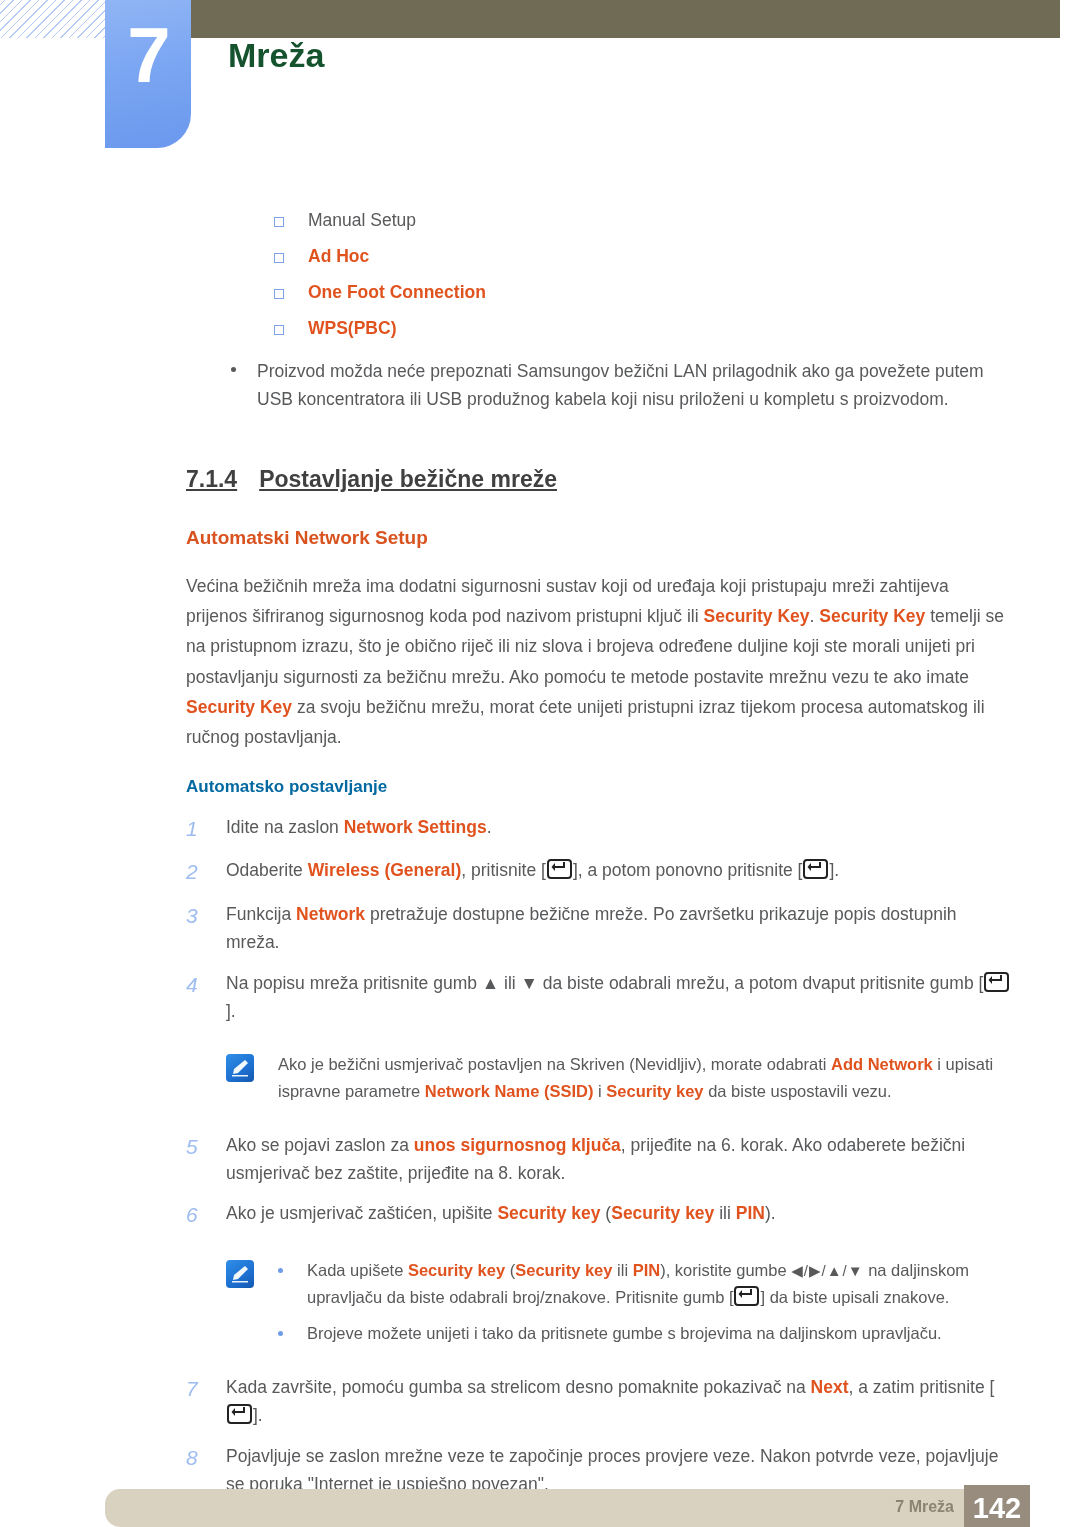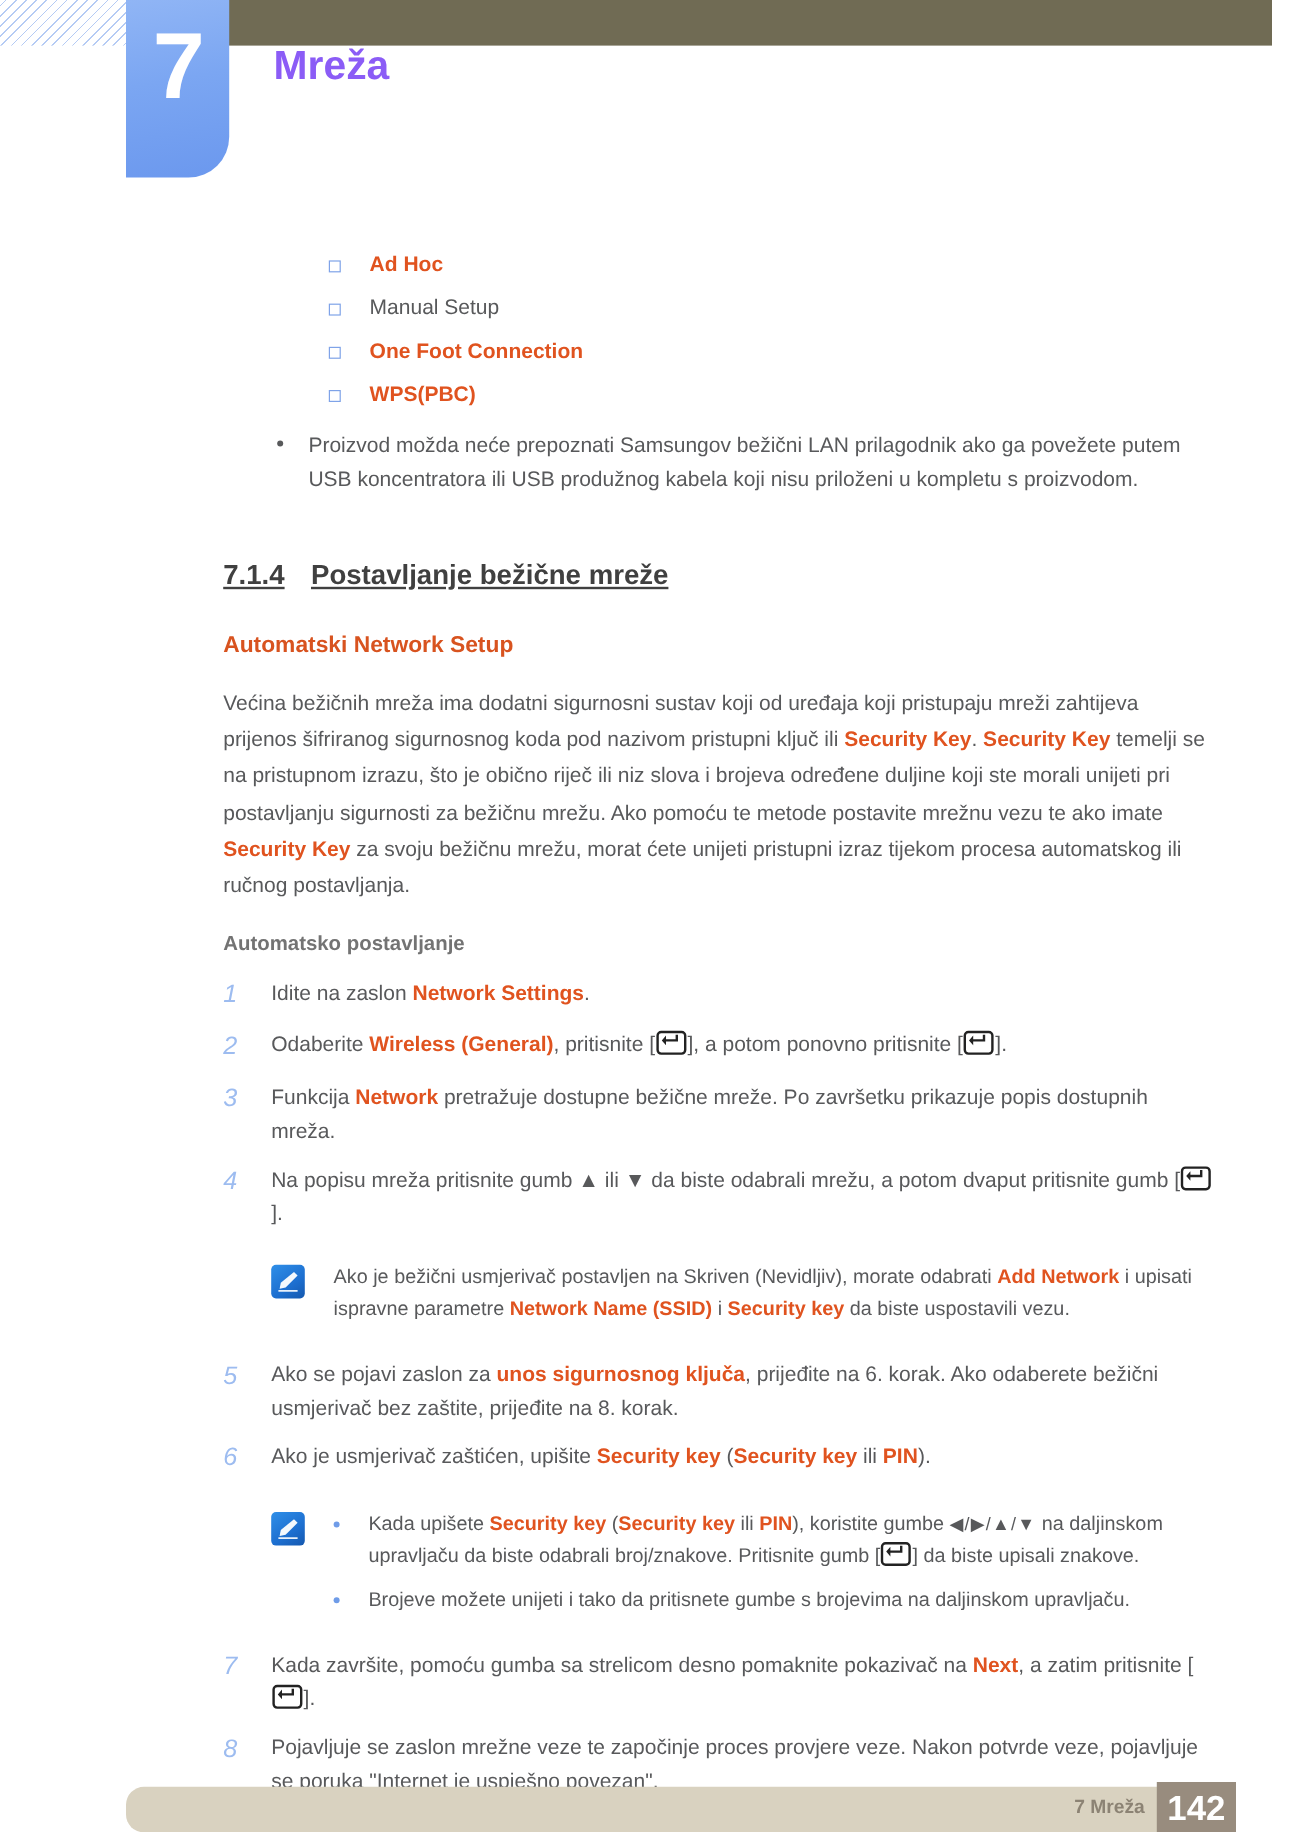--- a/index.html
+++ b/index.html
@@ -50,21 +50,21 @@
     font-weight: bold;
     color: #ffffff;
     line-height: 1;
     letter-spacing: -2px;
   }
   .chapter-title {
     position: absolute;
     left: 228px; top: 36px;
     font-size: 34px;
     font-weight: bold;
-    color: #8b5cf6;
+    color: #14532d;
   }
 
   
   .content {
     position: absolute;
     left: 186px;
     top: 210px;
     width: 828px;
   }
 
@@ -128,21 +128,21 @@
   }
   p.body {
     font-size: 17.5px;
     line-height: 1.72;
     margin: 22px 0 0 0;
     color: #58595b;
   }
   h4.minor {
     font-size: 17px;
     font-weight: bold;
-    color: #737373;
+    color: #0369a1;
     margin: 25px 0 0 0;
   }
 
   .hl { color: #e0531f; font-weight: bold; }
 
   
   .steps { margin-top: 16px; }
   .step {
     display: flex;
     align-items: flex-start;
@@ -255,25 +255,25 @@
 <div class="chapter-tab">
   <div class="chapter-num">7</div>
 </div>
 <div class="chapter-title">Mreža</div>
 
 <div class="content">
 
   <div class="sq-list">
     <div class="sq-item">
       <span class="sq-bullet"></span>
-      <span class="sq-label hl">Ad Hoc</span>
+      <span class="sq-label plain">Manual Setup</span>
     </div>
     <div class="sq-item">
       <span class="sq-bullet"></span>
-      <span class="sq-label plain">Manual Setup</span>
+      <span class="sq-label hl">Ad Hoc</span>
     </div>
     <div class="sq-item">
       <span class="sq-bullet"></span>
       <span class="sq-label hl">One Foot Connection</span>
     </div>
     <div class="sq-item">
       <span class="sq-bullet"></span>
       <span class="sq-label hl">WPS(PBC)</span>
     </div>
   </div>

